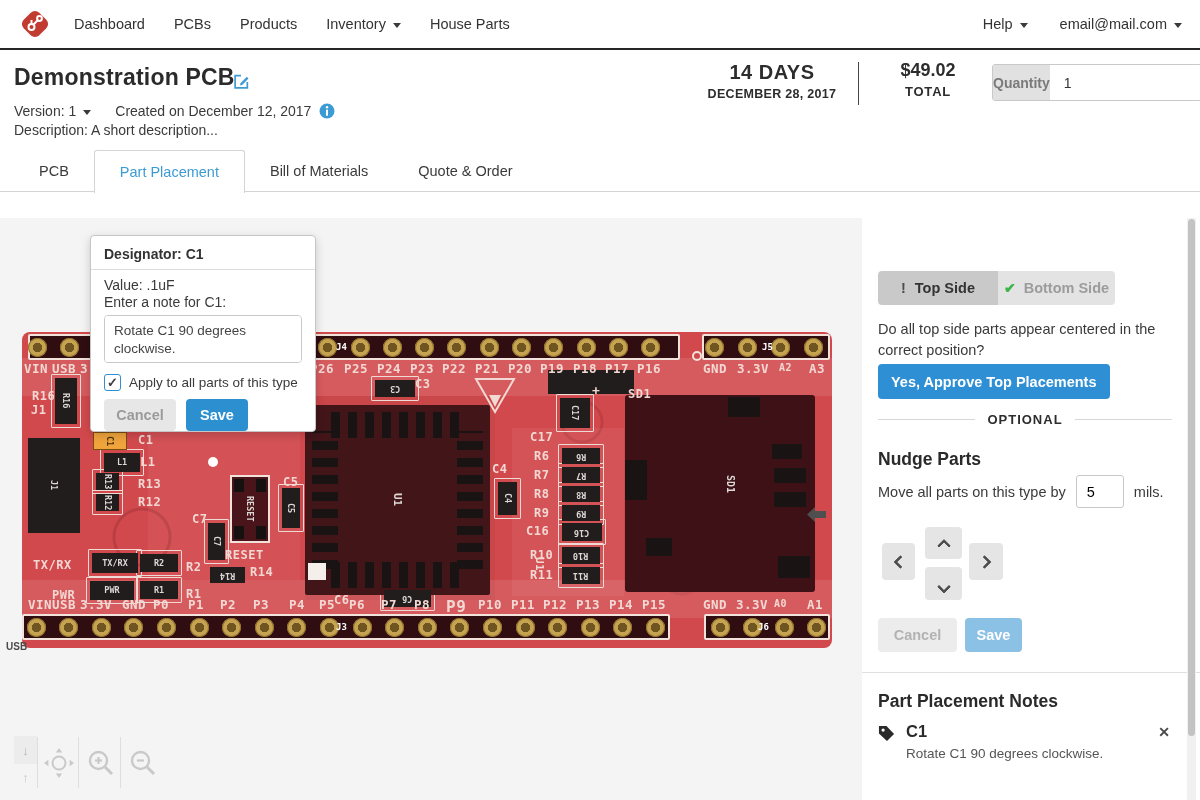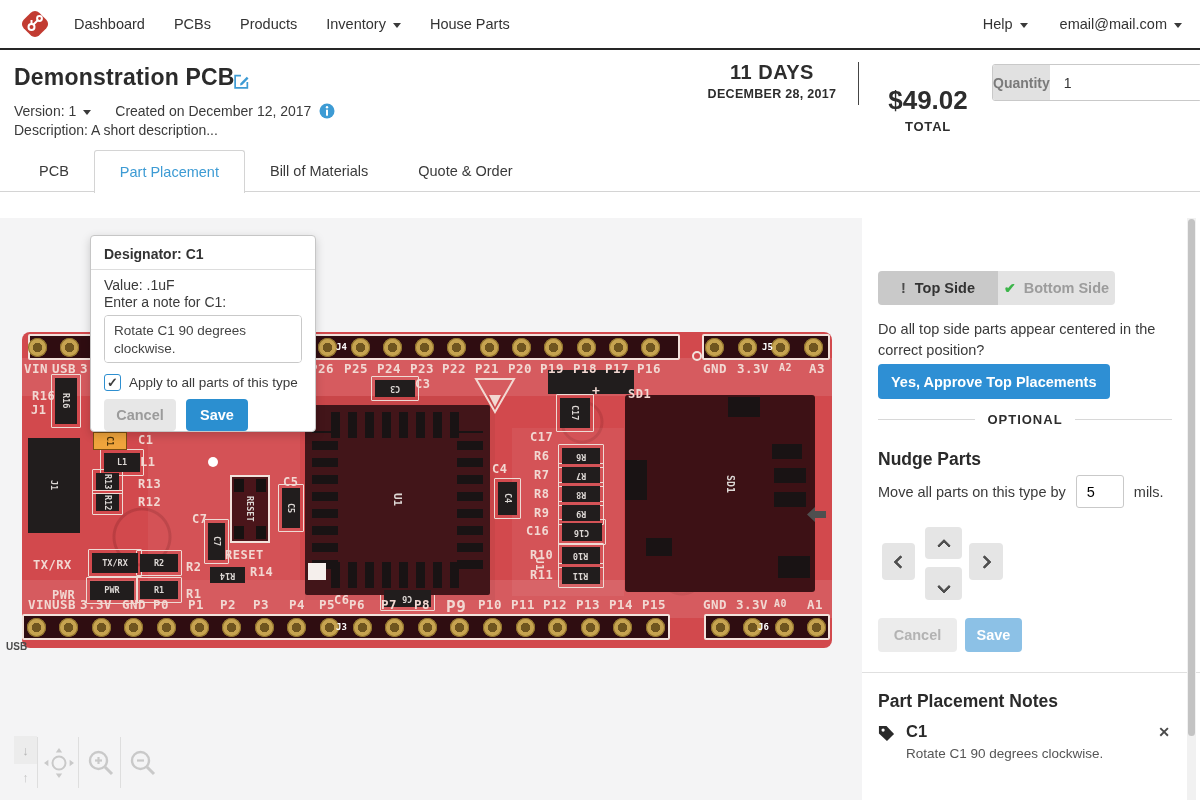--- a/index.html
+++ b/index.html
@@ -24,21 +24,21 @@
   .meta-row1 { position:absolute; left:14px; top:103px; font-size:14px; display:flex; align-items:center; }
   .meta-row2 { position:absolute; left:14px; top:122px; font-size:14px; }
   .version-dd { cursor:pointer; }
   .created-label { margin-left:24px; }
   .info-icon { margin-left:8px; cursor:pointer; display:inline-flex; }
   .lead-block { position:absolute; left:688px; top:61px; width:168px; text-align:center; }
   .lead-time { font-size:20px; font-weight:bold; color:#2d2d2d; letter-spacing:0.5px; }
   .lead-date { font-size:12.5px; font-weight:bold; color:#2d2d2d; margin-top:3px; letter-spacing:0.3px; }
   .v-divider { position:absolute; left:858px; top:62px; width:1px; height:43px; background:#454545; }
   .total-block { position:absolute; left:872px; top:60px; width:112px; text-align:center; }
-  .total-amount { font-size:26px; font-weight:bold; color:#2d2d2d;margin-top:25px; }
+  .total-amount { font-size:18px; font-weight:bold; color:#2d2d2d; }
   .total-label { font-size:13px; font-weight:bold; color:#2d2d2d; margin-top:3px; letter-spacing:0.8px; }
   .qty-group { position:absolute; left:992px; top:64px; width:210px; height:37px; display:flex;
                border:1px solid #c9c9c9; border-radius:3px; overflow:hidden; }
   .qty-label { width:97px; background:#e1e1e1; color:#7a7a7a; font-weight:bold; font-size:14px;
                display:flex; align-items:center; justify-content:center; }
   .qty-input { flex:1; border:none; outline:none; font-size:14px; padding-left:14px;
                font-family:"Liberation Sans",sans-serif; color:#333; }
 
   
   .tab-line { position:absolute; left:0; right:0; top:191px; height:1px; background:#d4d4d4; z-index:1; }
@@ -202,21 +202,21 @@
       <svg width="16" height="16" viewBox="0 0 16 16">
           <circle cx="8" cy="8" r="7.5" fill="#3d9bd4"></circle>
           <rect x="7" y="6.7" width="2" height="6" fill="#fff"></rect>
           <circle cx="8" cy="4.2" r="1.2" fill="#fff"></circle>
         </svg>
     </span>
   </div>
   <div class="meta-row2">Description: A short description...</div>
 
   <div class="lead-block">
-    <div class="lead-time">11 DAYS</div>
+    <div class="lead-time">14 DAYS</div>
     <div class="lead-date">DECEMBER 28, 2017</div>
   </div>
   <div class="v-divider"></div>
   <div class="total-block">
     <div class="total-amount">$49.02</div>
     <div class="total-label">TOTAL</div>
   </div>
   <div class="qty-group">
     <div class="qty-label">Quantity</div>
     <input class="qty-input" type="text" value="1" style="">

